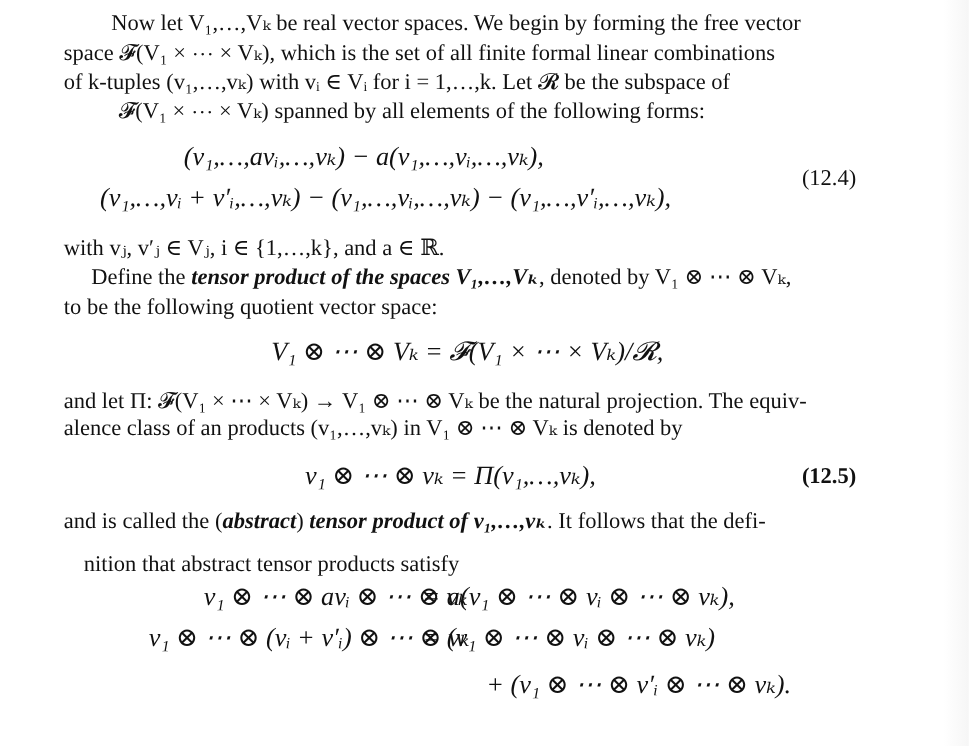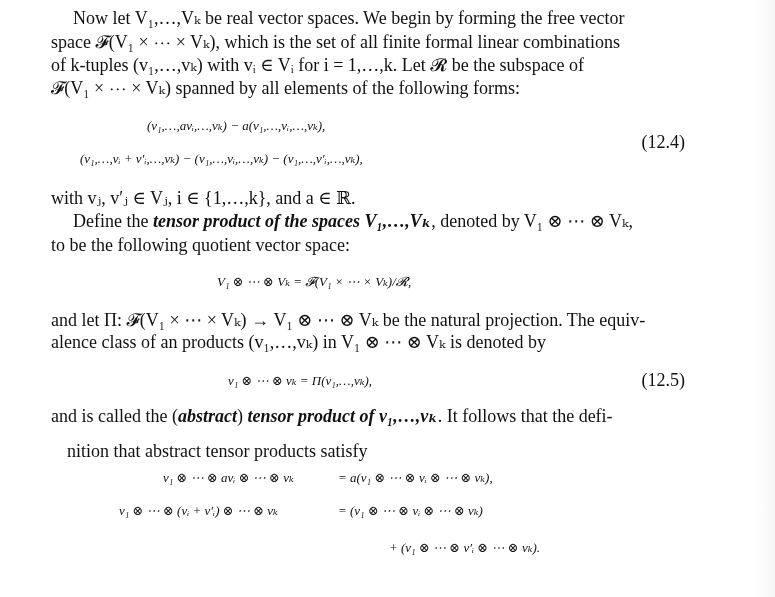--- a/index.html
+++ b/index.html
@@ -8,48 +8,48 @@
     background: linear-gradient(to right, #ffffff 0, #ffffff 755px, #f6f6f6 775px);
     font-family: "Liberation Serif", "DejaVu Serif", serif;
     color:#111;
     position:relative;
   }
   .page { position:absolute; left:51px; top:0; width:630px; font-size:18px; line-height:23.5px; }
   .line { position:absolute; left:0; white-space:nowrap; }
   .indent { left:22px; }
   i, .m { font-style:italic; }
   .bi { font-weight:bold; font-style:italic; }
-  .eq { position:absolute; white-space:nowrap; font-size:13px; }
+  .eq { position:absolute; white-space:nowrap; font-size:21px; }
   .eqno { position:absolute; right:0; white-space:nowrap; }
 </style>
 </head>
 <body>
 
 <div class="page">
 
-  <div class="line indent" style="top:7px;">Now let V₁,…,Vₖ be real vector spaces. We begin by forming the free vector</div>
+  <div class="line indent" style="top:7px;margin-left:16px;">Now let V₁,…,Vₖ be real vector spaces. We begin by forming the free vector</div>
   <div class="line" style="top:31px;">space 𝓕(V₁ × ⋯ × Vₖ), which is the set of all finite formal linear combinations</div>
   <div class="line" style="top:54px;">of k-tuples (v₁,…,vₖ) with vᵢ ∈ Vᵢ for i = 1,…,k. Let 𝓡 be the subspace of</div>
-  <div class="line" style="top:77px;">𝓕(V₁ × ⋯ × Vₖ) spanned by all elements of the following forms:</div>
+  <div class="line" style="top:77px;margin-left:44px;">𝓕(V₁ × ⋯ × Vₖ) spanned by all elements of the following forms:</div>
 
   <div class="eq m" style="top:114px; left:96px;">(v₁,…,avᵢ,…,vₖ) − a(v₁,…,vᵢ,…,vₖ),</div>
   <div class="eq m" style="top:147px; left:29px;">(v₁,…,vᵢ + v′ᵢ,…,vₖ) − (v₁,…,vᵢ,…,vₖ) − (v₁,…,v′ᵢ,…,vₖ),</div>
   <div class="eqno" style="top:131px; right:-4px;">(12.4)</div>
 
   <div class="line" style="top:187px;text-align:center;">with vⱼ, v′ⱼ ∈ Vⱼ, i ∈ {1,…,k}, and a ∈ ℝ.</div>
   <div class="line indent" style="top:210px;"><span>Define the </span><span class="bi">tensor product of the spaces V₁,…,Vₖ</span><span>, denoted by V₁ ⊗ ⋯ ⊗ Vₖ,</span></div>
   <div class="line" style="top:234px;">to be the following quotient vector space:</div>
 
   <div class="eq m" style="top:270px; left:166px;">V₁ ⊗ ⋯ ⊗ Vₖ = 𝓕(V₁ × ⋯ × Vₖ)/𝓡,</div>
 
   <div class="line" style="top:309px;">and let Π: 𝓕(V₁ × ⋯ × Vₖ) → V₁ ⊗ ⋯ ⊗ Vₖ be the natural projection. The equiv-</div>
   <div class="line" style="top:331px;">alence class of an products (v₁,…,vₖ) in V₁ ⊗ ⋯ ⊗ Vₖ is denoted by</div>
 
-  <div class="eq m" style="top:369px; left:177px;">v₁ ⊗ ⋯ ⊗ vₖ = Π(v₁,…,vₖ),</div>
-  <div class="eqno" style="top:369px; right:-4px;">(12.5)</div>
+  <div class="eq m" style="top:369px; left:193px;">v₁ ⊗ ⋯ ⊗ vₖ = Π(v₁,…,vₖ),</div>
+  <div class="eqno" style="top:369px; right:-4px;font-weight:bold;">(12.5)</div>
 
   <div class="line" style="top:405px;"><span>and is called the (</span><span class="bi">abstract</span><span>) </span><span class="bi">tensor product of v₁,…,vₖ</span><span>. It follows that the defi-</span></div>
   <div class="line" style="top:440px;margin-left:16px;">nition that abstract tensor products satisfy</div>
 
   <div class="eq m" style="top:466px; left:112px;">v₁ ⊗ ⋯ ⊗ avᵢ ⊗ ⋯ ⊗ vₖ</div>
   <div class="eq m" style="top:466px; left:287px;">= a(v₁ ⊗ ⋯ ⊗ vᵢ ⊗ ⋯ ⊗ vₖ),</div>
   <div class="eq m" style="top:499px; left:68px;">v₁ ⊗ ⋯ ⊗ (vᵢ + v′ᵢ) ⊗ ⋯ ⊗ vₖ</div>
   <div class="eq m" style="top:499px; left:287px;">= (v₁ ⊗ ⋯ ⊗ vᵢ ⊗ ⋯ ⊗ vₖ)</div>
   <div class="eq m" style="top:536px; left:338px;">+ (v₁ ⊗ ⋯ ⊗ v′ᵢ ⊗ ⋯ ⊗ vₖ).</div>
 

